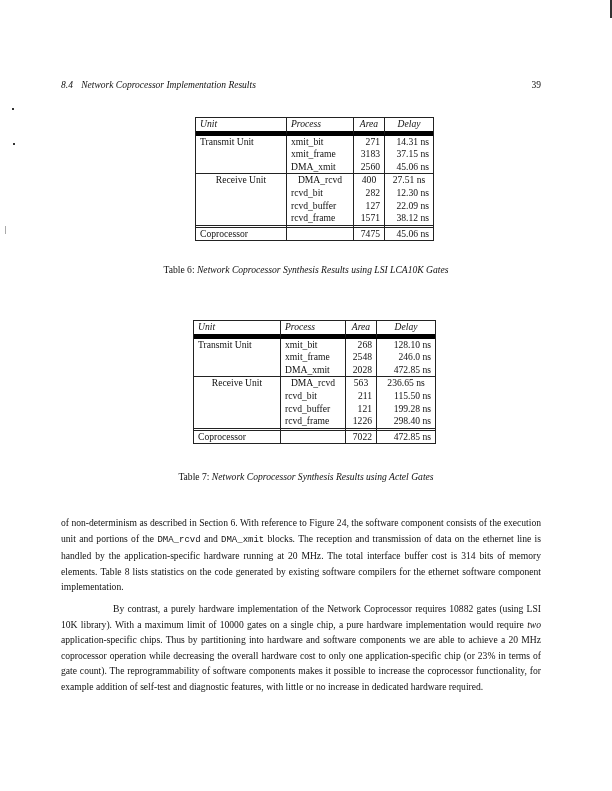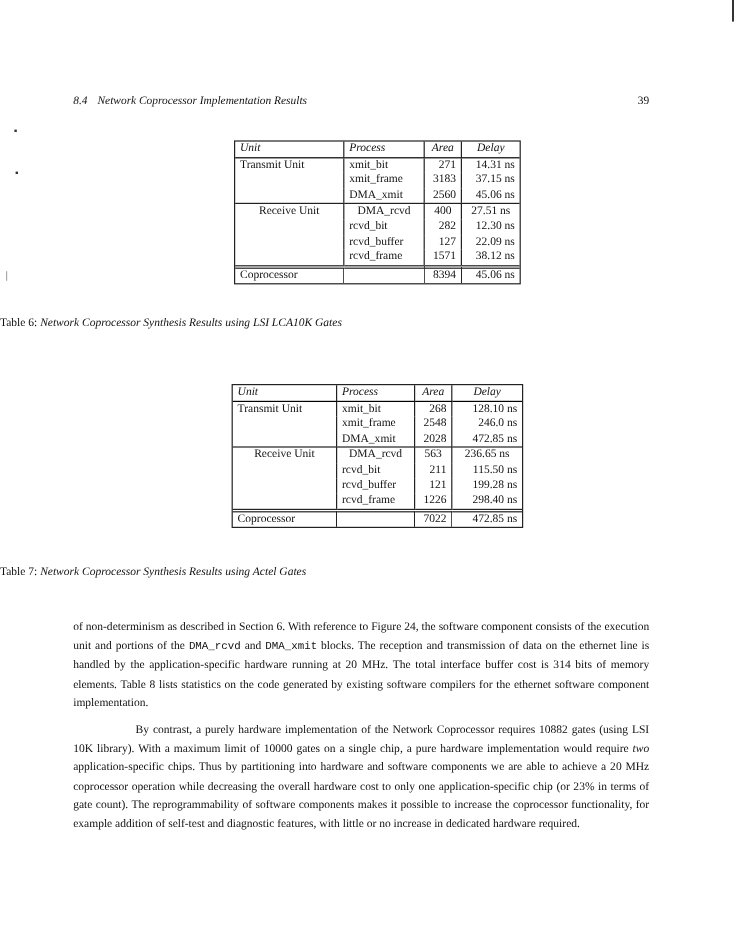--- a/index.html
+++ b/index.html
@@ -5,30 +5,30 @@
   html, body { margin:0; padding:0; background:#ffffff; }
   body { width:612px; height:791px; position:relative; overflow:hidden;
          font-family:"Liberation Serif", "DejaVu Serif", serif; color:#111; }
   .header { position:absolute; top:80px; left:61px; width:480px; font-size:9.5px; font-style:italic;font-family:Liberation Serif, serif; }
   .header .num { margin-right:6px; }
   .header .pg { position:absolute; right:0; top:0; font-style:normal; }
   table.res { position:absolute; border-collapse:separate; border-spacing:0; font-size:9.6px; line-height:12.6px;
               border:1px solid #222; }
   table.res td, table.res th { padding:0 4px; border-right:1px solid #222; white-space:nowrap; }
   table.res td:last-child, table.res th:last-child { border-right:none; }
-  table.res th { font-style:italic; font-weight:normal; text-align:left; border-bottom:1px solid #000000; }
+  table.res th { font-style:italic; font-weight:normal; text-align:left; border-bottom:5px solid #000000; }
   table.res th.r { text-align:center; }
   table.res tr.sep td { border-top:1px solid #222;text-align:center; }
   table.res tr.total td { border-top:3px double #222;margin-top:26px; }
   table.res td.r { text-align:right; }
   #t6 { left:195px; top:117px; }
   #t6 .c1 { width:82px; } #t6 .c2 { width:58px; } #t6 .c3 { width:22px; } #t6 .c4 { width:40px; }
   #t7 { left:193px; top:320px; }
   #t7 .c1 { width:78px; } #t7 .c2 { width:56px; } #t7 .c3 { width:22px; } #t7 .c4 { width:50px; }
-  .caption { position:absolute; left:0; width:612px; font-size:9.6px; }
+  .caption { position:absolute; left:0; width:612px; text-align:center; font-size:9.6px; }
   .caption .t { font-style:italic; }
   #cap6 { top:264px; }
   #cap7 { top:471px; }
   .para { position:absolute; left:61px; width:480px; font-size:9.6px; line-height:15.5px; text-align:justify; }
   .para .mono { font-family:"Liberation Mono", "DejaVu Sans Mono", monospace; font-size:9px; }
   .para p { margin:0; }
   #p1 { top:515px; }
   #p2 { top:601px; text-indent:52px; }
   .mark { position:absolute; background:#333; }
 </style>
@@ -87,21 +87,21 @@
   </tr>
   <tr>
     <td></td>
     <td>rcvd_frame</td>
     <td class="r">1571</td>
     <td class="r">38.12 ns</td>
   </tr>
   <tr class="total">
     <td>Coprocessor</td>
     <td></td>
-    <td class="r">8394</td>
+    <td class="r">7475</td>
     <td class="r">45.06 ns</td>
   </tr>
 </tbody>
   </table>
 
 <div class="caption" id="cap6">
   <span>Table 6:</span>
   <span class="t">Network Coprocessor Synthesis Results using LSI LCA10K Gates</span>
 </div>
 

